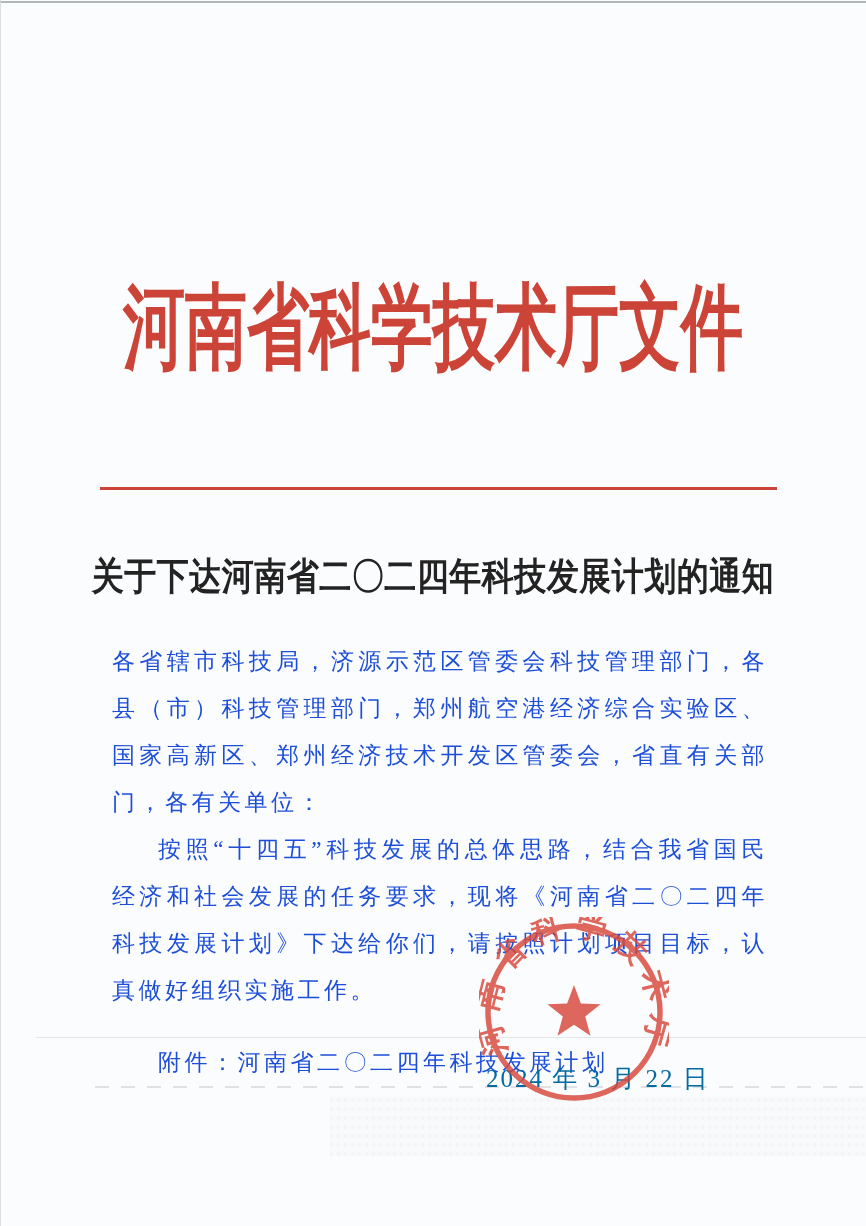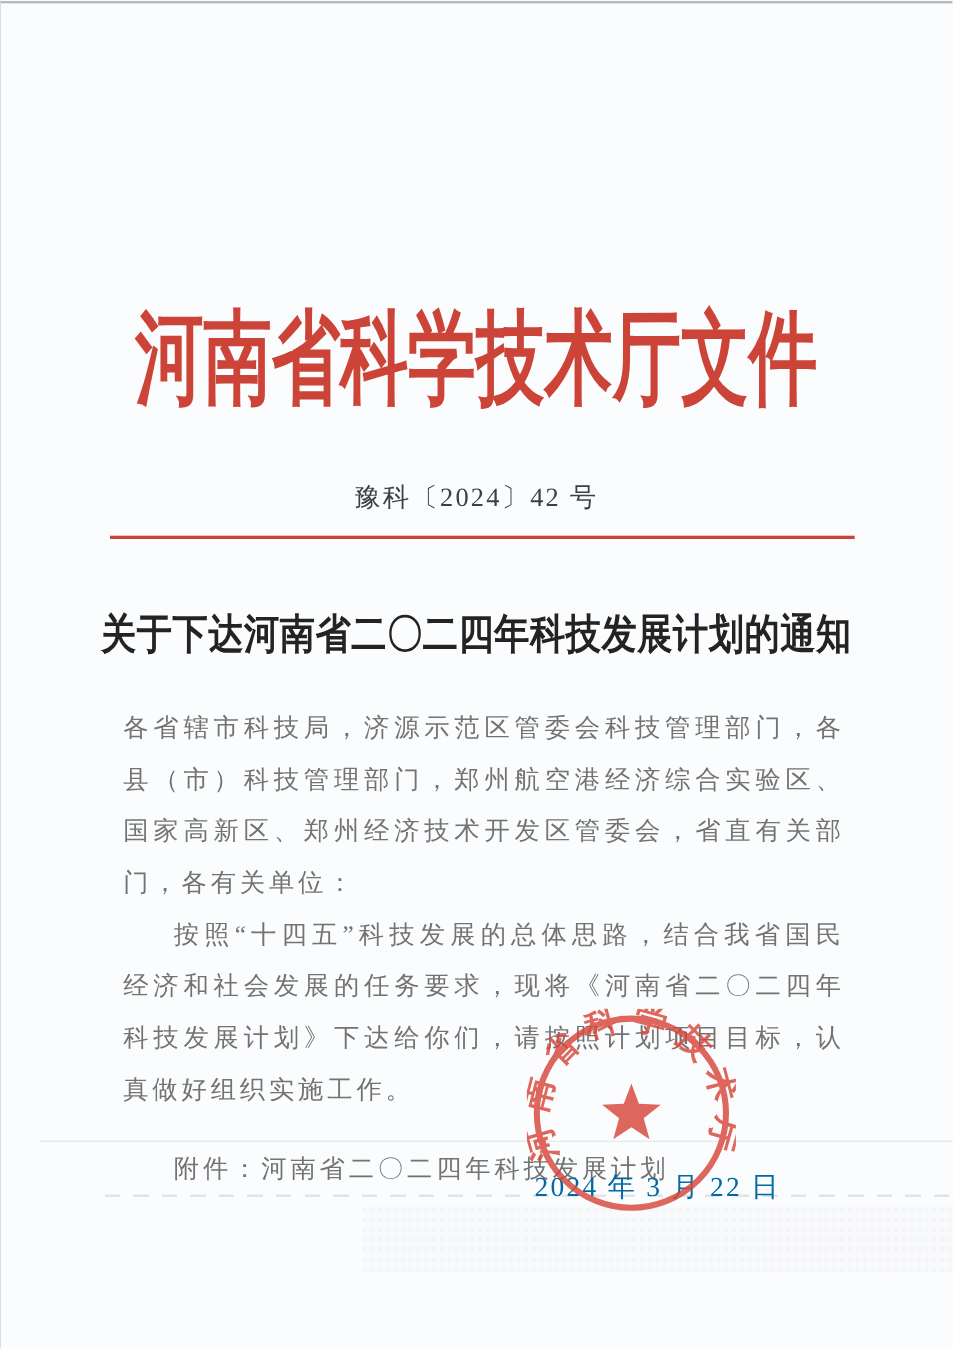--- a/index.html
+++ b/index.html
@@ -47,21 +47,21 @@
     font-size: 32px; font-weight: bold; line-height: 1.1;
     color: #232323;
     letter-spacing: 0.5px;
     transform: scaleY(1.18);
     transform-origin: center top;
     white-space: nowrap;
   }
 
   .body-text {
     position: absolute; left: 112px; top: 638px; width: 656px;
-    font-size: 23px; line-height: 47px; color: #737373;
+    font-size: 23px; line-height: 47px; color: #1d4ed8;
     letter-spacing: 3.5px;
     text-align: justify;
     text-justify: inter-character;
   }
   .body-text p { margin: 0; }
   .para-indent { text-indent: 2em; }
   .attachment-line { text-indent: 2em; margin-top: 25px !important; }
 
   .issue-date {
     position: absolute; left: 486px; top: 1062px;
@@ -99,21 +99,20 @@
 </head>
 <body>
 
 <div class="page">
 
   <div class="scan-edge-top"></div>
   <div class="scan-edge-left"></div>
 
   <div class="agency-title">河南省科学技术厅文件</div>
 
-  <div class="doc-number">豫科〔2024〕42 号</div>
 
   <div class="red-rule"></div>
 
   <div class="notice-title">关于下达河南省二〇二四年科技发展计划的通知</div>
 
   <div class="body-text">
     <p>各省辖市科技局，济源示范区管委会科技管理部门，各县（市）科技管理部门，郑州航空港经济综合实验区、国家高新区、郑州经济技术开发区管委会，省直有关部门，各有关单位：</p>
     <p class="para-indent">按照“十四五”科技发展的总体思路，结合我省国民经济和社会发展的任务要求，现将《河南省二〇二四年科技发展计划》下达给你们，请按照计划项目目标，认真做好组织实施工作。</p>
     <p class="attachment-line">附件：河南省二〇二四年科技发展计划</p>
   </div>

